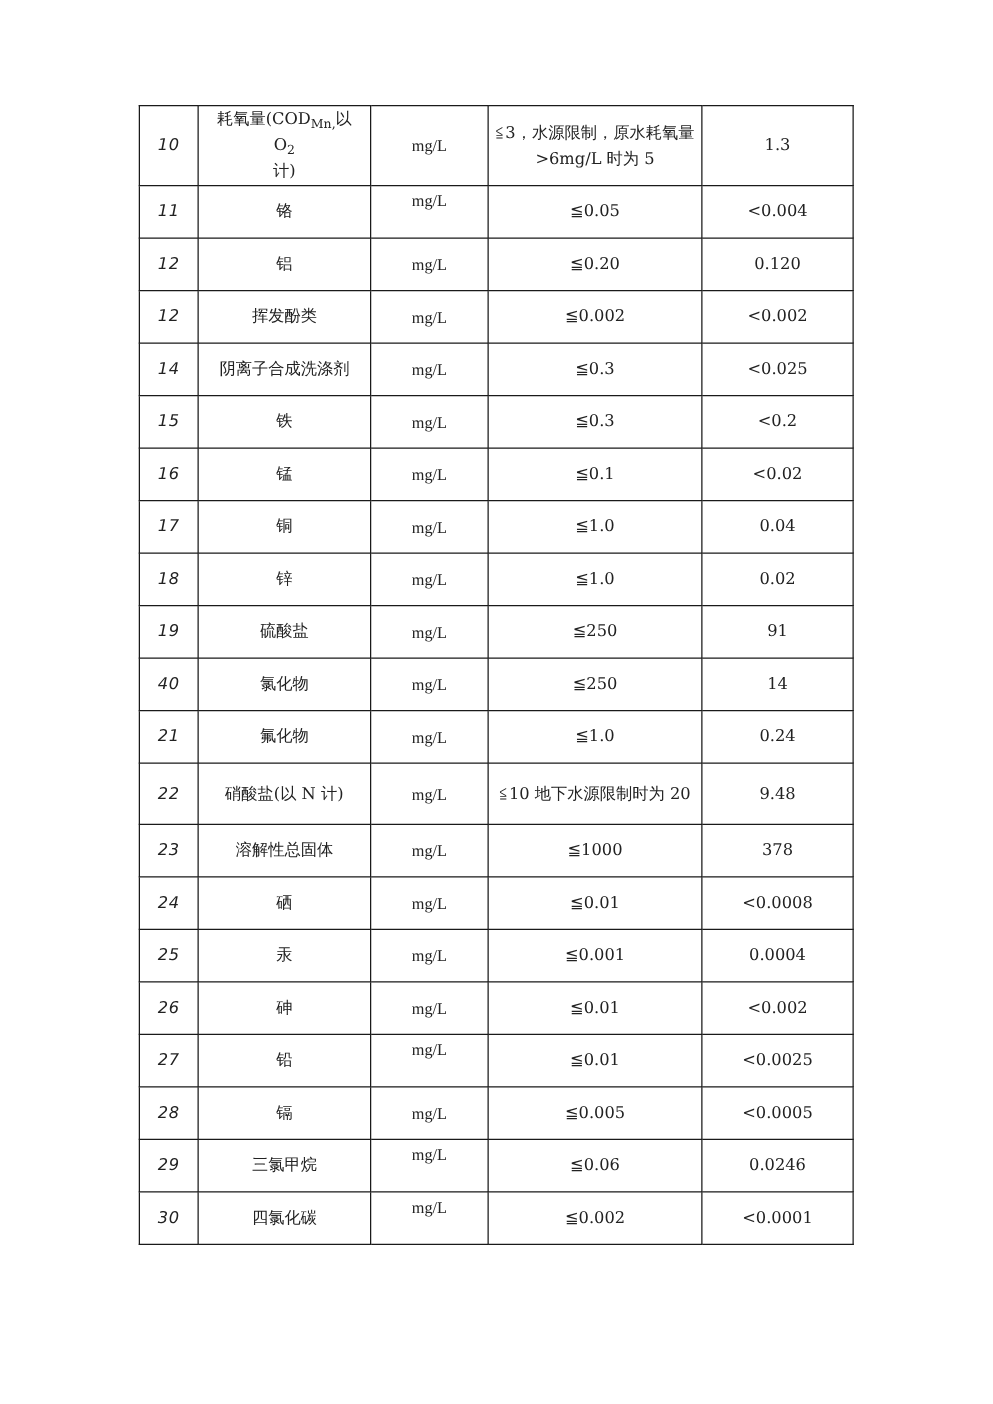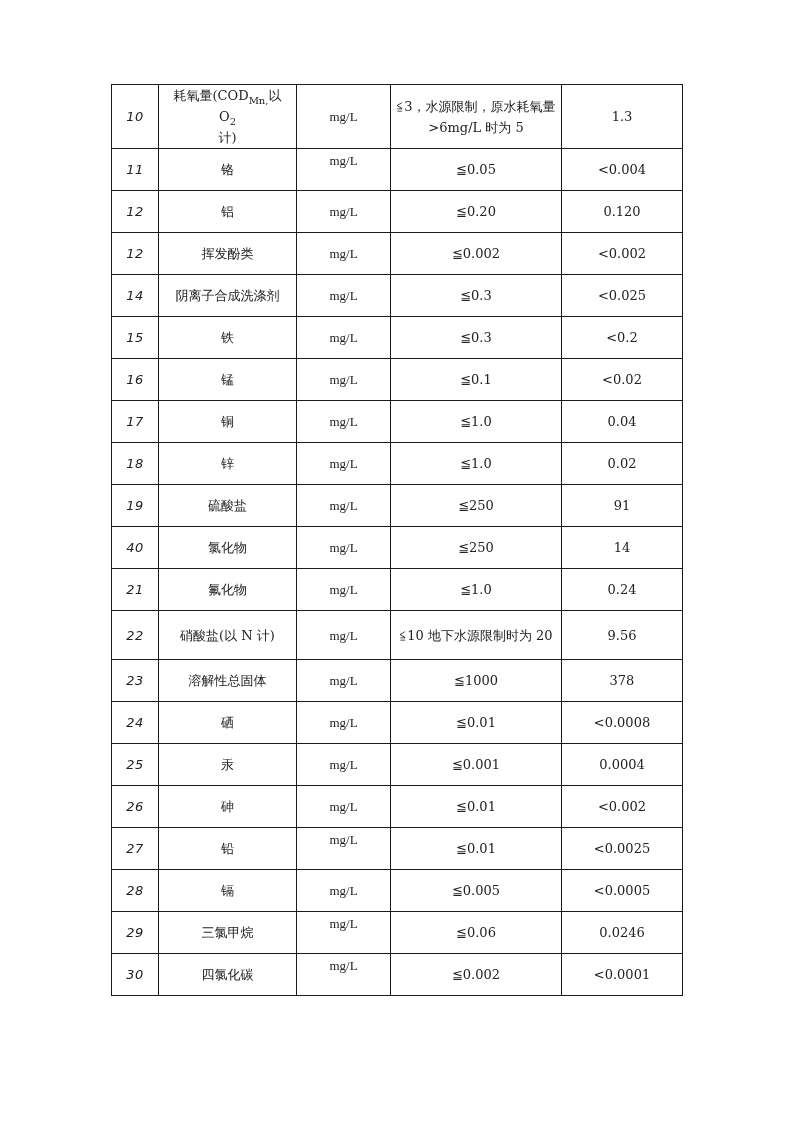--- a/index.html
+++ b/index.html
@@ -125,21 +125,21 @@
       <td class="item">氟化物</td>
       <td class="unit">mg/L</td>
       <td class="std">≦1.0</td>
       <td class="res">0.24</td>
     </tr>
     <tr class="tall">
       <td class="no">22</td>
       <td class="item">硝酸盐(以 N 计)</td>
       <td class="unit">mg/L</td>
       <td class="std left">≦10 地下水源限制时为 20</td>
-      <td class="res">9.56</td>
+      <td class="res">9.48</td>
     </tr>
     <tr class="r">
       <td class="no">23</td>
       <td class="item">溶解性总固体</td>
       <td class="unit">mg/L</td>
       <td class="std">≦1000</td>
       <td class="res">378</td>
     </tr>
     <tr class="r">
       <td class="no">24</td>

